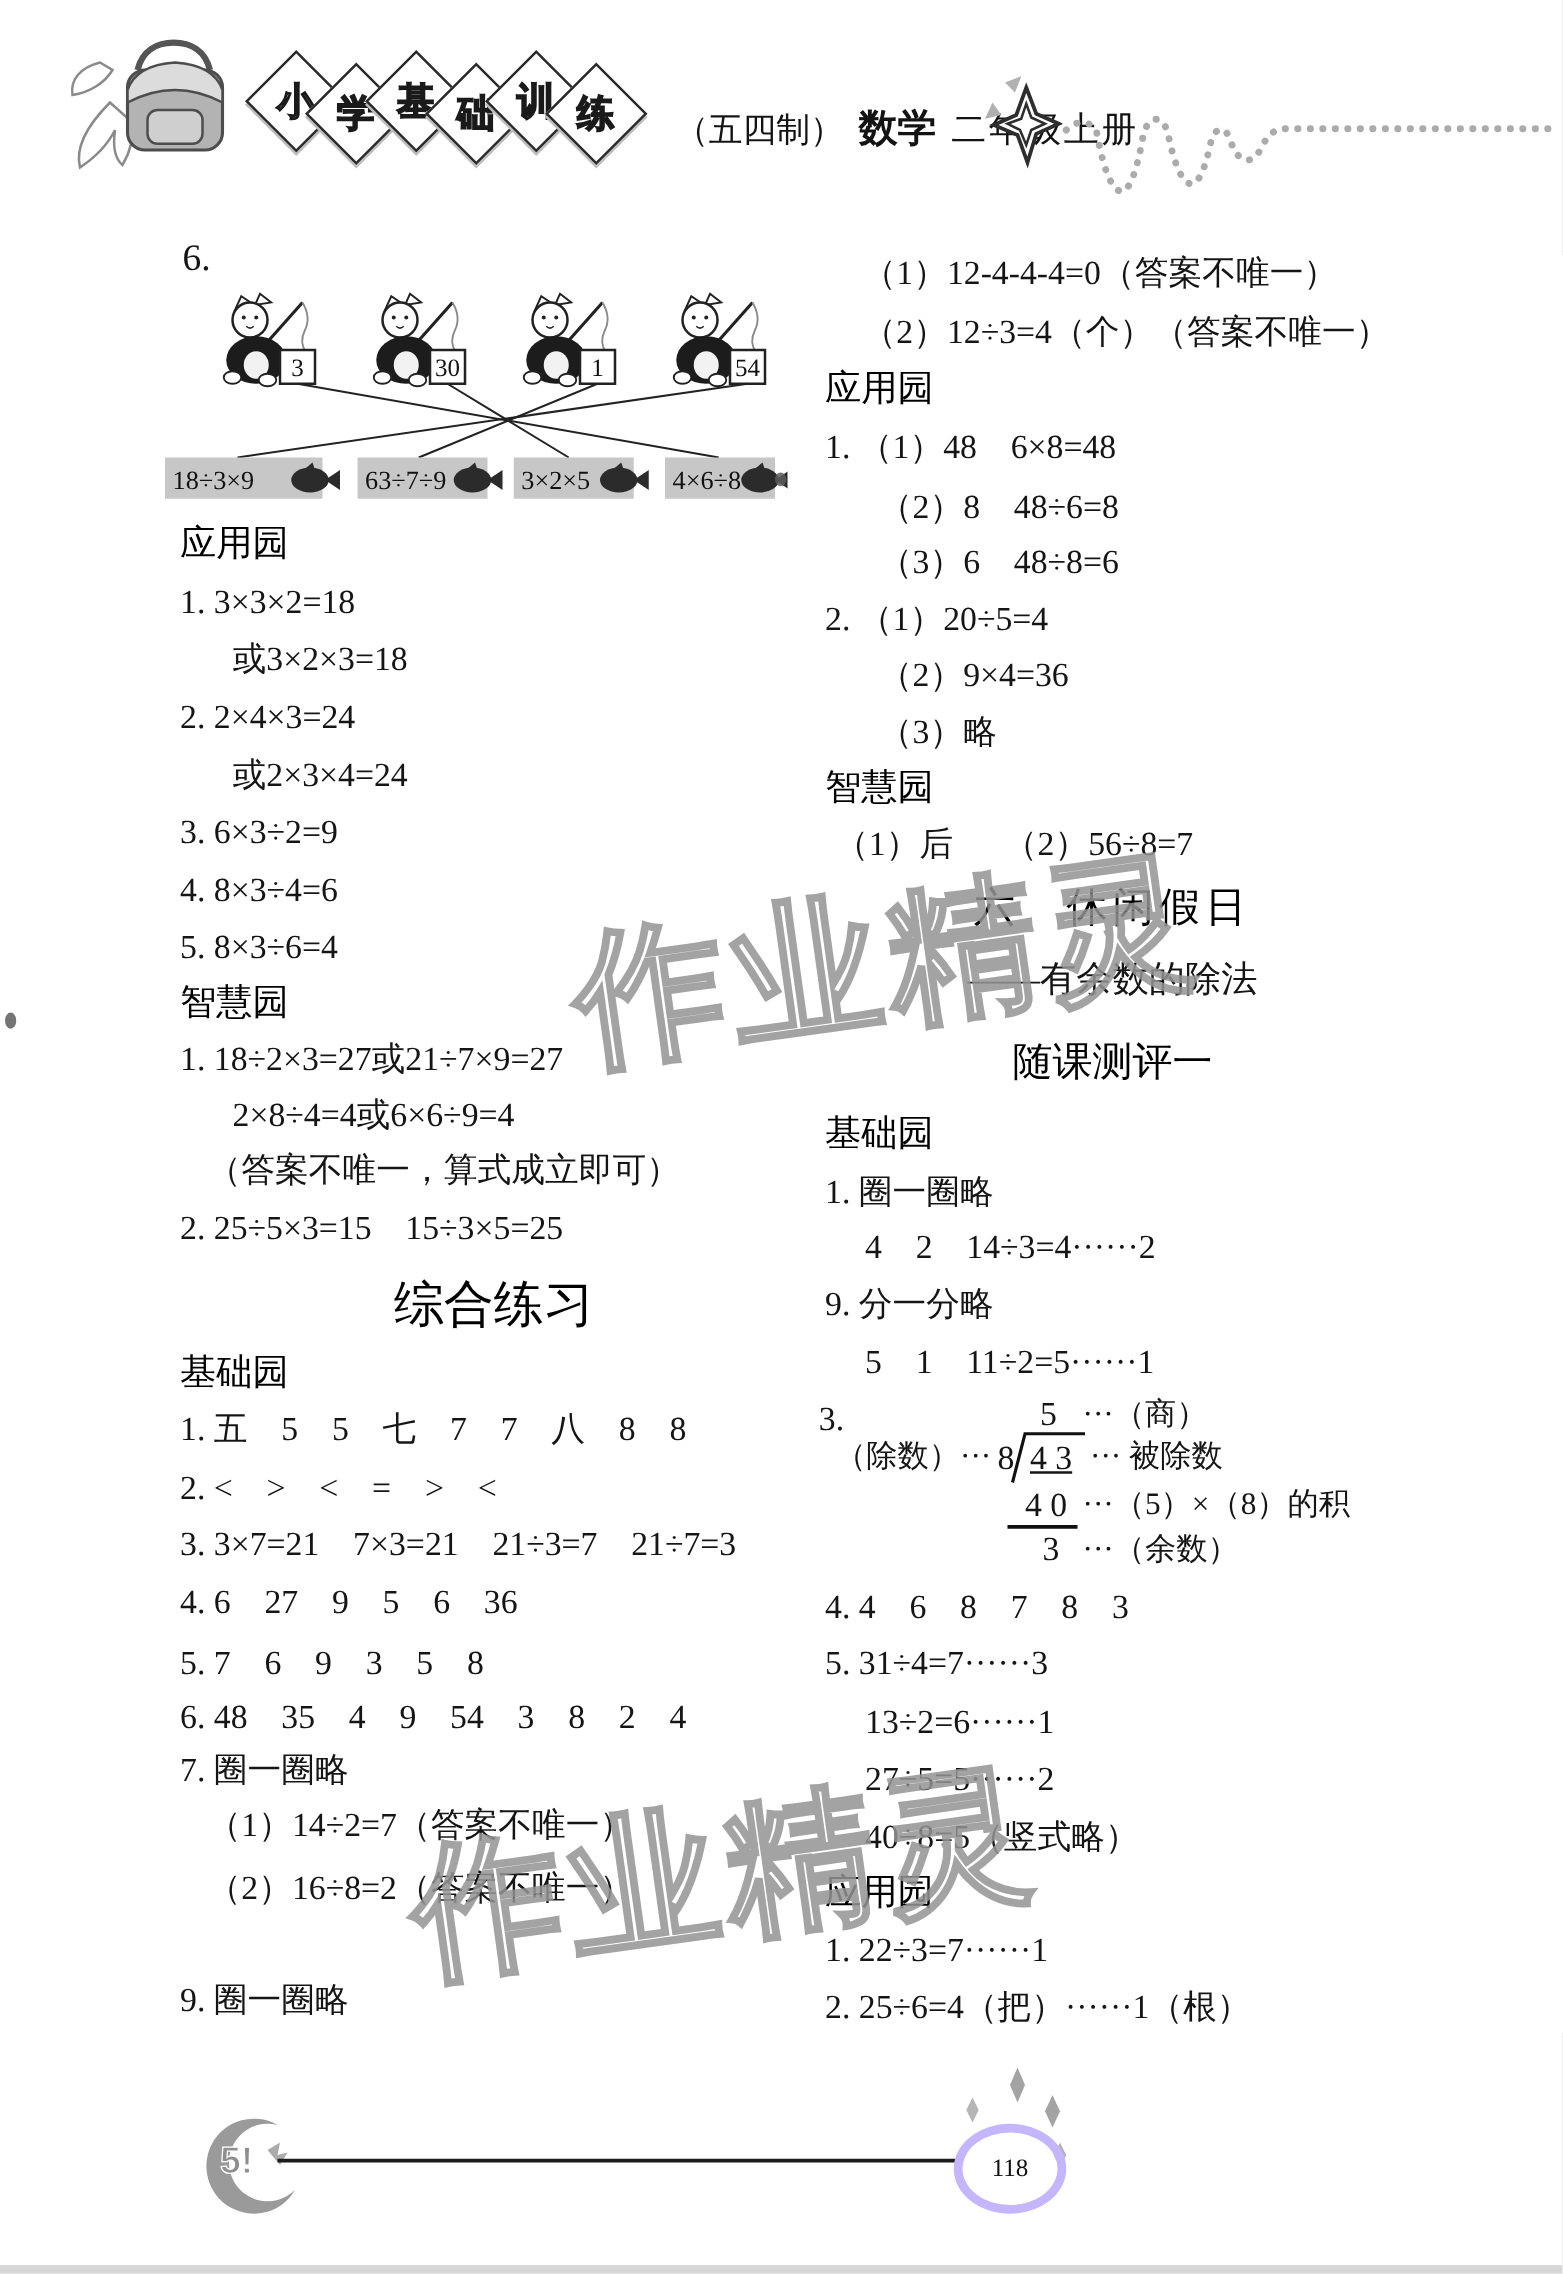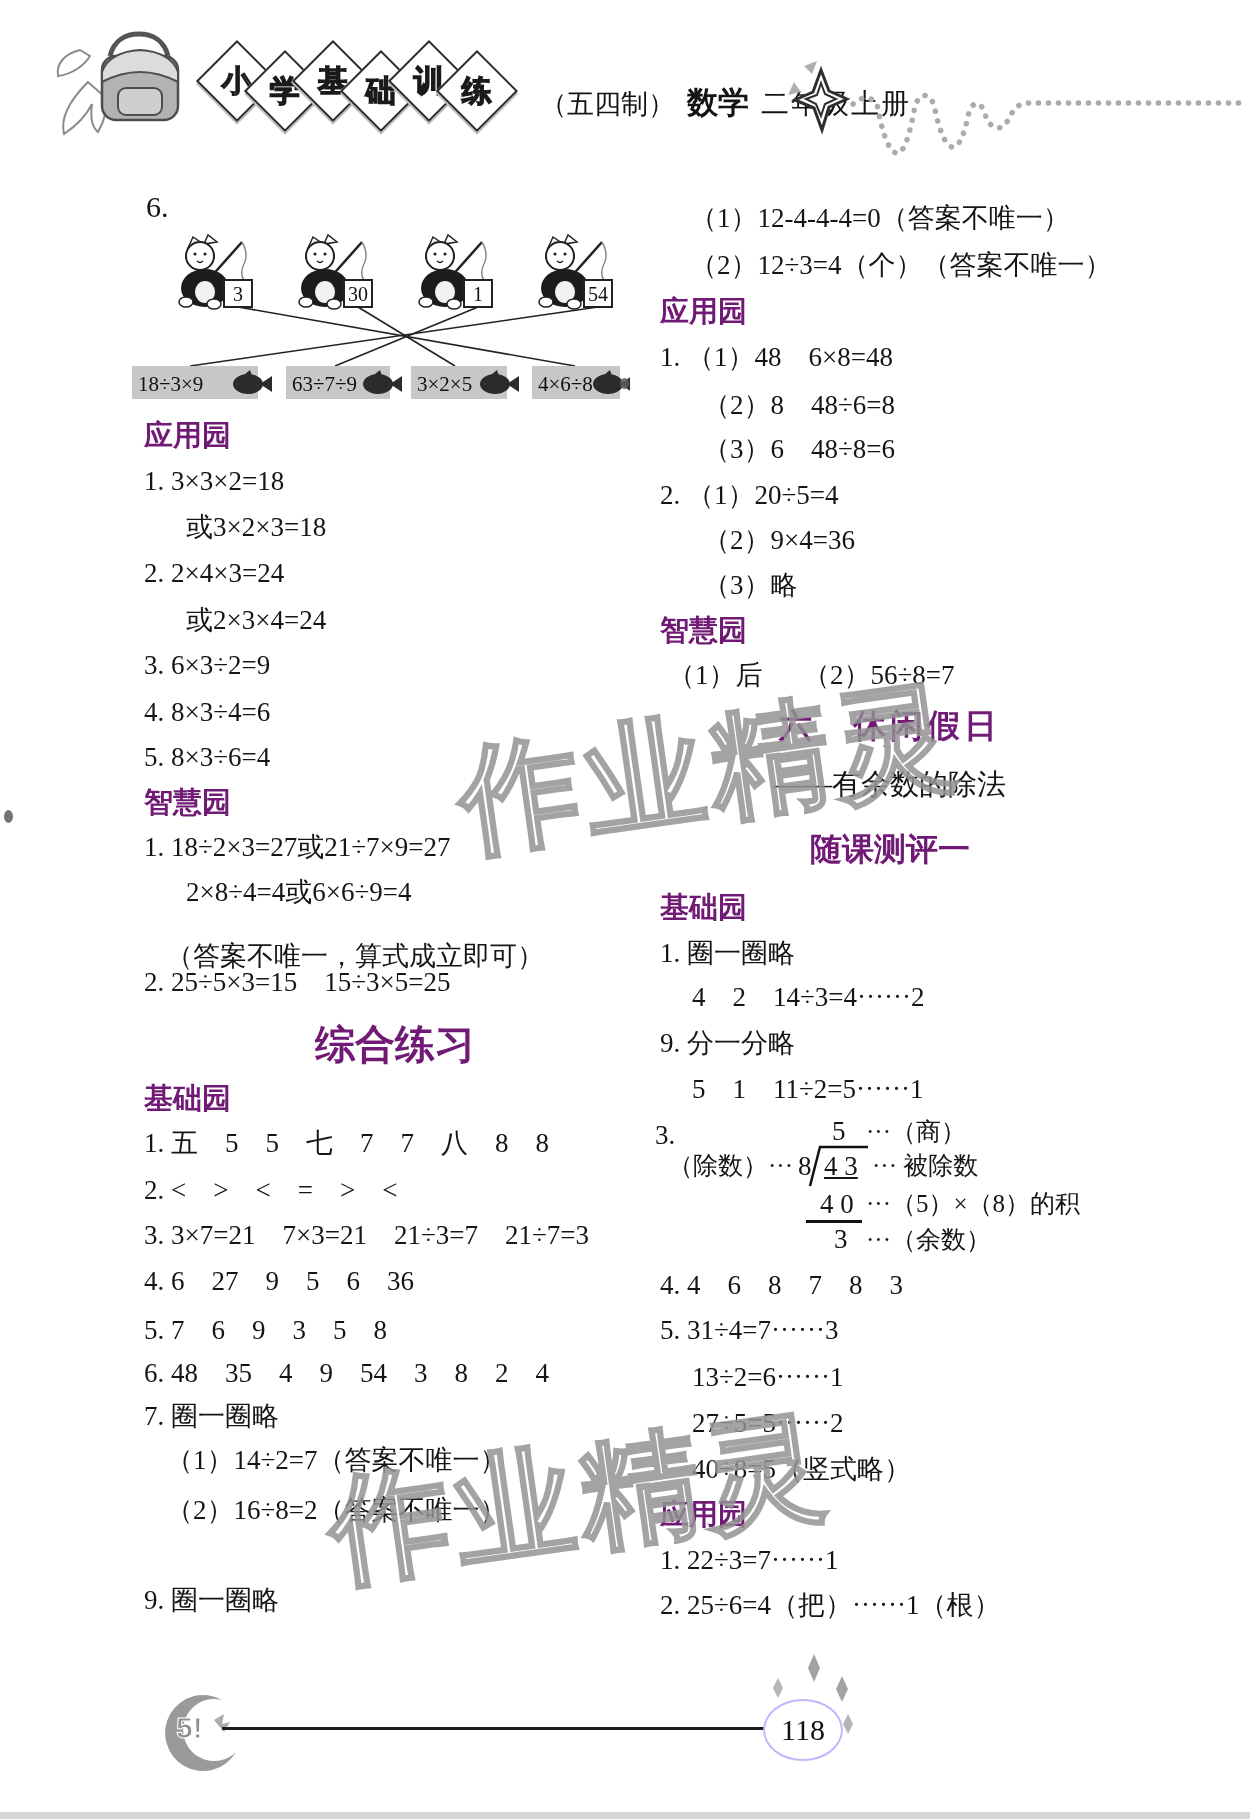--- a/index.html
+++ b/index.html
@@ -1,21 +1,21 @@
 <!DOCTYPE html>
 <html><head>
 <meta charset="utf-8">
 <style>
   html,body{margin:0;padding:0;background:#e8e8e8;}
   .pg{position:relative;width:1250px;height:1819px;background:#ffffff;overflow:hidden;
       font-family:"Liberation Serif",serif;color:#131313;}
   .abs{position:absolute;}
   .ln{position:absolute;font-size:27px;line-height:1.15;white-space:pre;color:#151515;}
-  .hd{position:absolute;font-family:"Liberation Sans",sans-serif;font-weight:700;
-      font-size:29px;line-height:1.1;color:#701a75;}
+  .hd{position:absolute;font-family:"Liberation Sans",sans-serif;font-weight:400;
+      font-size:29px;line-height:1.1;color:#000000;}
   .ctr{text-align:center;}
   .chapter{font-size:33px;letter-spacing:4px;}
   .subtitle{font-size:29px;}
   .wm{position:absolute;font-family:"Liberation Sans",sans-serif;font-weight:700;
       font-size:120px;letter-spacing:6px;color:transparent;
       -webkit-text-stroke:2.5px #949494;white-space:nowrap;opacity:.85;
       transform:rotate(-8deg);pointer-events:none;z-index:30;}
   
   .diamonds{position:absolute;left:213px;top:52px;display:flex;}
   .dmd{width:54px;height:54px;border:2px solid #2a2a2a;background:#fff;
@@ -24,22 +24,22 @@
   .dmd:nth-child(even){margin-top:10px;}
   .dmd span{transform:rotate(-45deg);font-family:"Liberation Sans",sans-serif;
        font-weight:700;font-size:30px;color:#fff;-webkit-text-stroke:1.3px #1a1a1a;}
   .edrow{position:absolute;left:540px;top:82px;display:flex;align-items:baseline;gap:12px;}
   .edition{font-size:27px;}
   .subject{font-family:"Liberation Sans",sans-serif;font-weight:700;font-size:31px;}
   .grade{font-size:28px;letter-spacing:2px;}
   
   .footline{position:absolute;left:222px;top:1727px;width:543px;height:3px;background:#1c1c1c;}
   .pgnum{position:absolute;left:763px;top:1699px;width:76px;height:58px;
-         border:2px solid #c4b5fd;border-radius:50%;text-align:center;
-         line-height:58px;font-size:30px;color:#111;}
+         border:7px solid #c4b5fd;border-radius:50%;text-align:center;
+         line-height:58px;font-size:20px;color:#111;}
   .speck{position:absolute;background:#5d5d5d;border-radius:50%;opacity:.85;}
   .scanedge{position:absolute;left:0;top:1812px;width:1250px;height:7px;background:#cdcdcd;opacity:.8;}
   .dvu{position:absolute;background:#111;}
 </style>
 </head>
 <body>
 
 <div class="pg">
 
   <svg class="abs" style="left:50px;top:30px;" width="170" height="115" viewBox="0 0 170 115">
@@ -180,21 +180,21 @@
   <div class="ln" style="left:186px;top:512px;">或3×2×3=18</div>
   <div class="ln" style="left:144px;top:558px;">2. 2×4×3=24</div>
   <div class="ln" style="left:186px;top:605px;">或2×3×4=24</div>
   <div class="ln" style="left:144px;top:650px;">3. 6×3÷2=9</div>
   <div class="ln" style="left:144px;top:697px;">4. 8×3÷4=6</div>
   <div class="ln" style="left:144px;top:742px;">5. 8×3÷6=4</div>
 
   <div class="hd" style="left:144px;top:787px;">智慧园</div>
   <div class="ln" style="left:144px;top:832px;">1. 18÷2×3=27或21÷7×9=27</div>
   <div class="ln" style="left:186px;top:877px;">2×8÷4=4或6×6÷9=4</div>
-  <div class="ln" style="left:166px;top:921px;margin-top:20px;">（答案不唯一，算式成立即可）</div>
+  <div class="ln" style="left:166px;top:921px;">（答案不唯一，算式成立即可）</div>
   <div class="ln" style="left:144px;top:967px;">2. 25÷5×3=15    15÷3×5=25</div>
 
   <div class="hd ctr" style="left:145px;top:1022px;width:500px;font-size:40px;">综合练习</div>
   <div class="hd" style="left:144px;top:1083px;">基础园</div>
 
   <div class="ln" style="left:144px;top:1128px;">1. 五    5    5    七    7    7    八    8    8</div>
   <div class="ln" style="left:144px;top:1175px;">2. &lt;    &gt;    &lt;    =    &gt;    &lt;</div>
   <div class="ln" style="left:144px;top:1220px;">3. 3×7=21    7×3=21    21÷3=7    21÷7=3</div>
   <div class="ln" style="left:144px;top:1266px;">4. 6    27    9    5    6    36</div>
   <div class="ln" style="left:144px;top:1315px;">5. 7    6    9    3    5    8</div>

